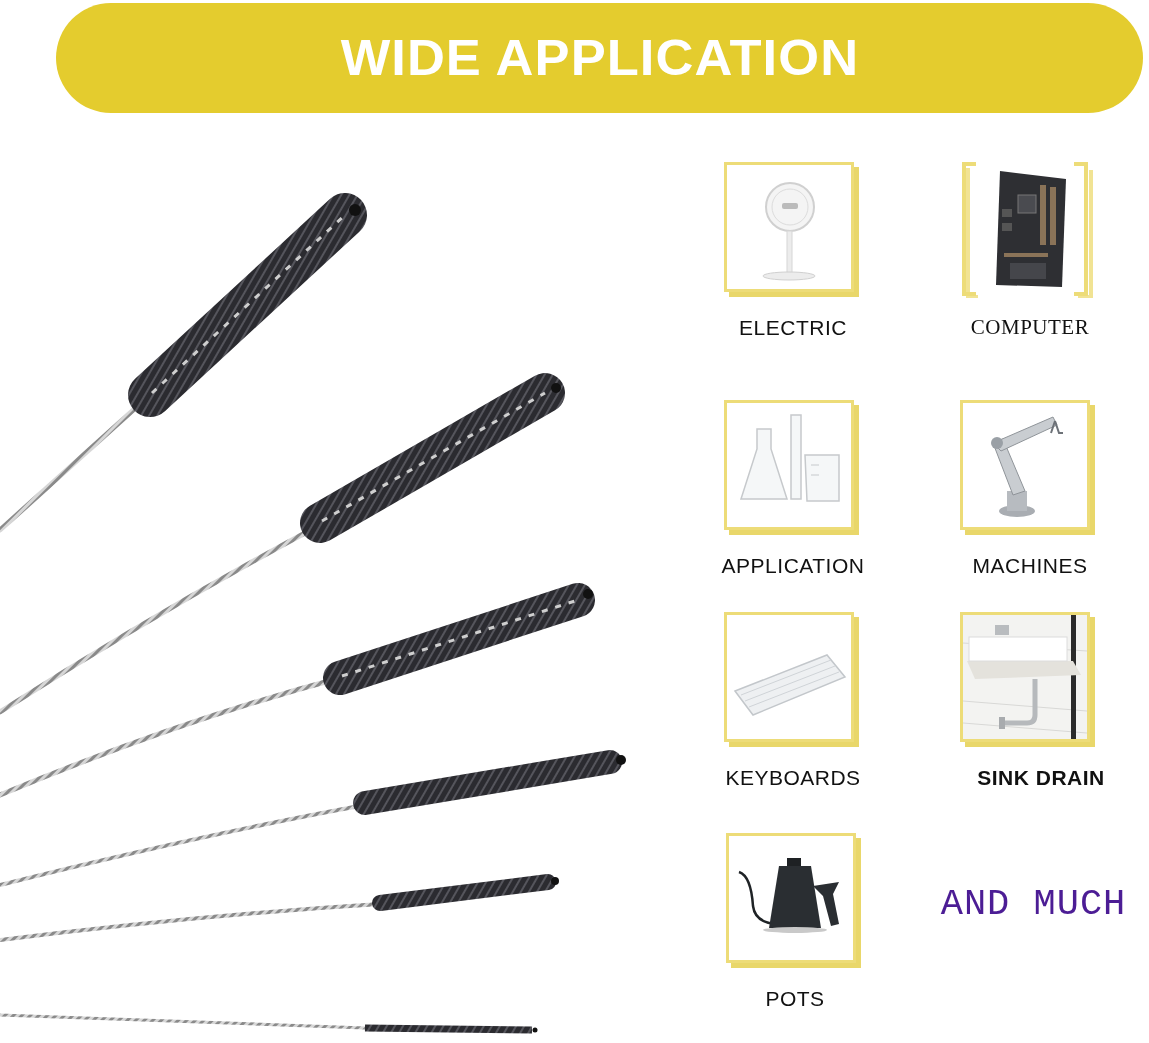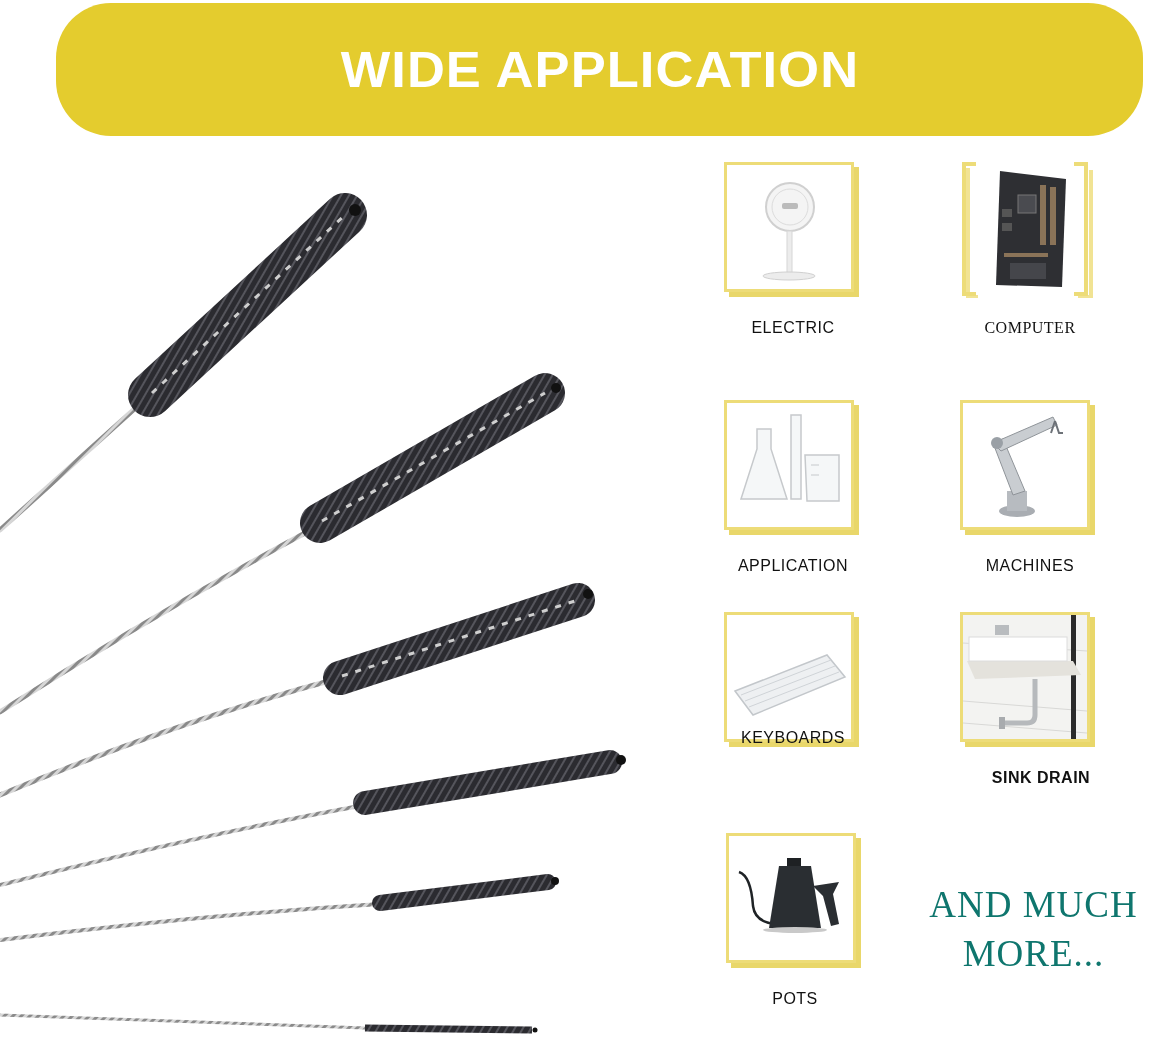--- a/index.html
+++ b/index.html
@@ -1,20 +1,20 @@
 <!DOCTYPE html>
 <html><head>
 <meta charset="utf-8">
 <style>
   * { box-sizing: border-box; margin: 0; padding: 0; }
   html, body { width: 1149px; height: 1043px; background: #ffffff; overflow: hidden; }
   body { position: relative; font-family: "Liberation Sans", sans-serif; }
 
   .banner {
-    position: absolute; left: 56px; top: 3px; width: 1087px; height: 133px;
+    position: absolute; left: 56px; top: 3px; width: 1087px; height: 110px;
     border-radius: 55px; display: flex; align-items: center; justify-content: center;
   }
   .banner-title {
     color: #ffffff; font-family: "Liberation Sans", sans-serif; font-weight: 700;
     font-size: 50px; letter-spacing: 1px; transform: scaleX(1.05);
   }
 
   .brushes { position: absolute; left: 0; top: 180px; width: 680px; height: 863px; }
 
   .tile { position: absolute; width: 136px; height: 136px; }
@@ -23,27 +23,27 @@
     border: 3px solid; background: #fff;
   }
   .frame-shadow {
     position: absolute; left: 5px; top: 5px; width: 130px; height: 130px;
   }
   .frame-bracket { position: absolute; top: 0; width: 130px; height: 130px; }
   .tile-art { position: absolute; left: 3px; top: 3px; width: 124px; height: 124px; }
 
   .label {
     position: absolute; text-align: center; color: #111111;
-    font-family: "Liberation Sans", sans-serif; font-size: 16px; line-height: 31px;
+    font-family: "Liberation Sans", sans-serif; font-size: 21px; line-height: 31px;
     letter-spacing: 0.5px; width: 230px;
   }
 
   .more {
     position: absolute; left: 918px; top: 880px; width: 231px; text-align: center;
-    color: #0f766e; font-family: Liberation Serif, serif; font-size: 37px; line-height: 49px;
+    color: #4c1d95; font-family: Liberation Mono, monospace; font-size: 37px; line-height: 49px;
     letter-spacing: 1px;
   }
 </style>
 </head>
 <body>
 
 <div class="banner" id="banner" style="background: rgb(228, 204, 46);">
   <div class="banner-title">WIDE APPLICATION</div>
 </div>
 
@@ -172,21 +172,21 @@
   <div class="frame framec" style="border-color: rgb(237, 220, 120);"></div>
   <svg class="tile-art" viewBox="0 0 124 124">
     <polygon points="8,76 100,40 118,62 26,100" fill="#eef0f2" stroke="#c3c7cb" stroke-width="1.5"></polygon>
     <g stroke="#cfd3d7" stroke-width="1">
       <line x1="14" y1="80" x2="104" y2="45"></line>
       <line x1="18" y1="86" x2="108" y2="51"></line>
       <line x1="22" y1="92" x2="112" y2="57"></line>
     </g>
   </svg>
 </div>
-<div class="label" style="left:678px; top:722px;">
+<div class="label" style="left:678px; top:762px;">
   <div>KEYBOARDS</div>
 </div>
 
 <div class="tile" style="left:960px; top:612px;">
   <div class="frame-shadow shadow" style="background: rgb(233, 215, 106);"></div>
   <div class="frame framec" style="border-color: rgb(237, 220, 120);"></div>
   <svg class="tile-art" viewBox="0 0 124 124">
     <rect x="0" y="0" width="124" height="124" fill="#f3f3f1"></rect>
     <g stroke="#d8d8d6" stroke-width="1">
       <line x1="0" y1="28" x2="124" y2="36"></line>
@@ -215,14 +215,13 @@
     <path d="M84 50 L110 46 L104 58 L110 88 L102 90 L94 60" fill="#2a2e32"></path>
     <ellipse cx="66" cy="94" rx="32" ry="3" fill="#c9c9c9"></ellipse>
   </svg>
 </div>
 <div class="label" style="left:680px; top:983px;">
   <div>POTS</div>
 </div>
 
 <div class="more">
   <div>AND MUCH</div>
-  <div>MORE...</div>
 </div>
 
 </body></html>

